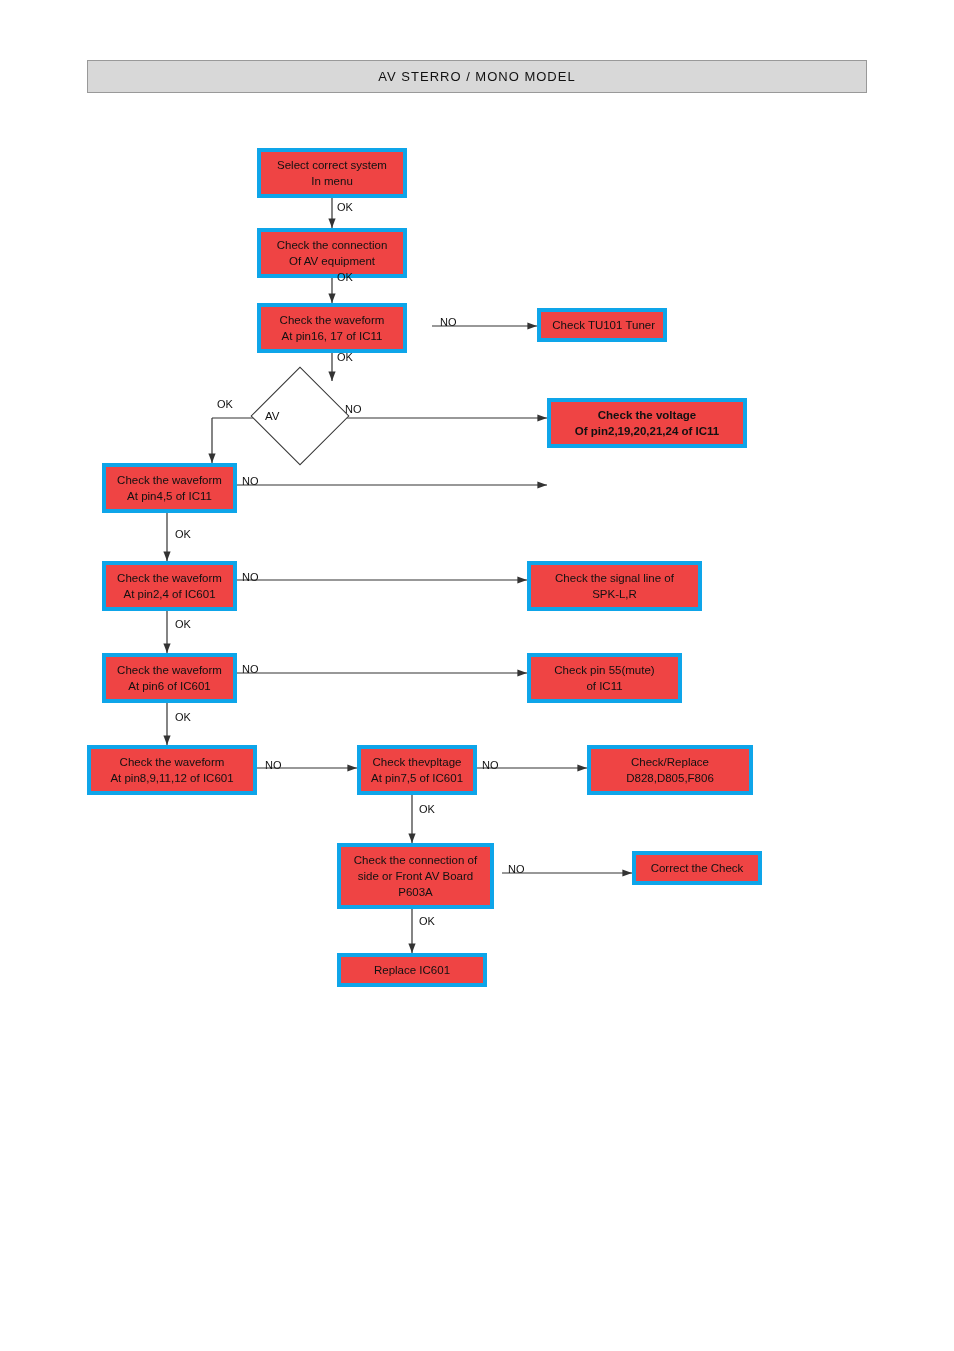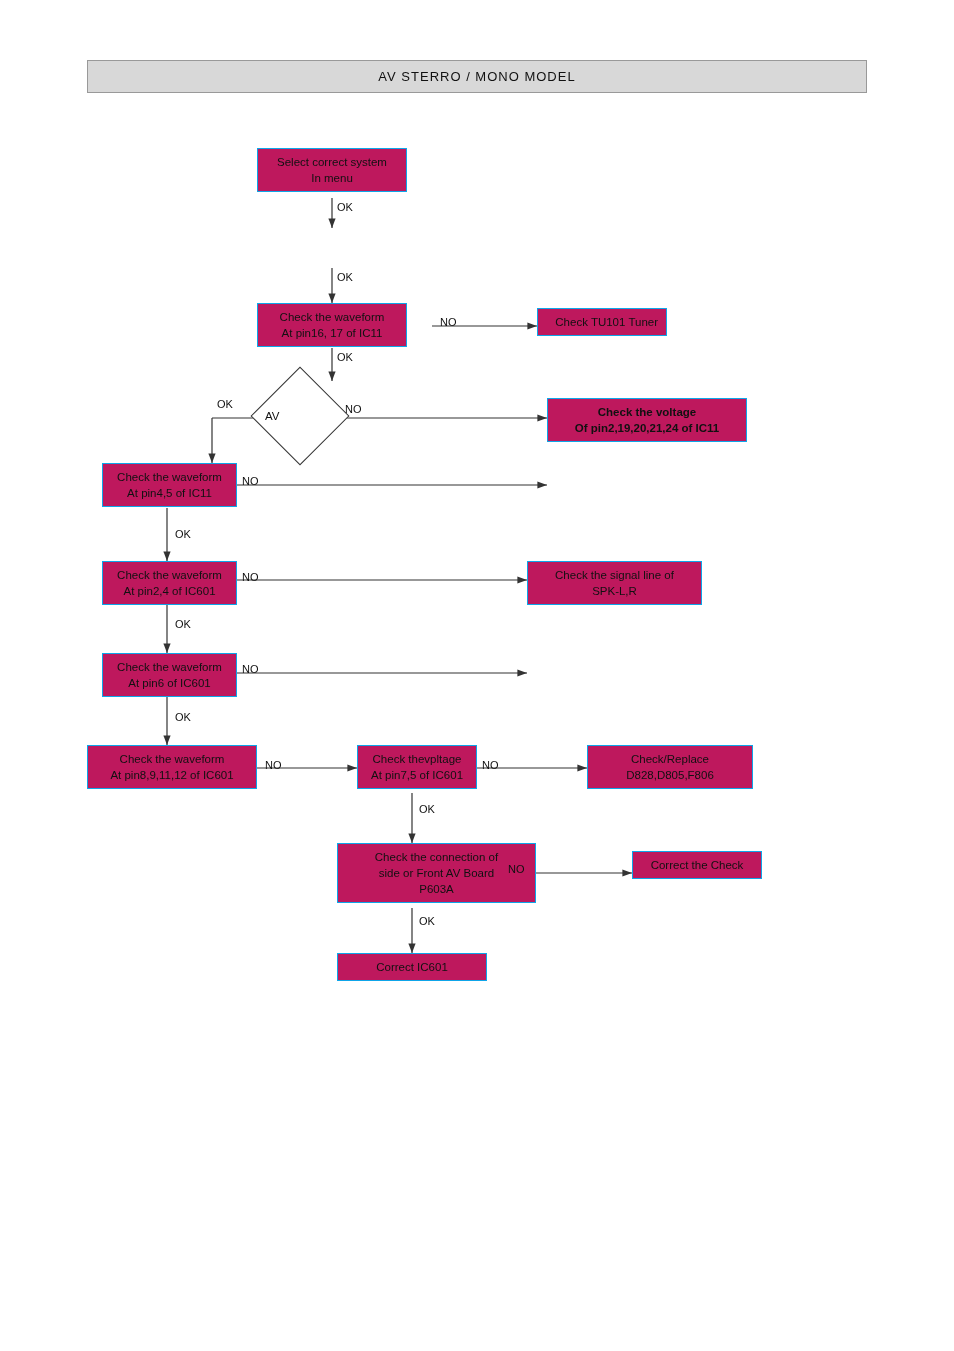--- a/index.html
+++ b/index.html
@@ -31,22 +31,22 @@
     }
     .diagram {
       position: relative;
       width: 860px;
       margin: 0 auto;
       height: 1150px;
     }
     
     .box {
       position: absolute;
-      border: 1px solid #0ea5e9;
-      background: #be185d;
+      border: 4px solid #0ea5e9;
+      background: #ef4444;
       padding: 5px 8px;
       text-align: center;
       font-size: 11.5px;
       line-height: 1.4;
     }
     
     .diamond-wrap {
       position: absolute;
     }
     .diamond {
@@ -136,20 +136,23 @@
 
       <line x1="365" y1="775" x2="365" y2="820" stroke="#333" stroke-width="1.2" marker-end="url(#arrowhead)"></line>
     </svg>
 
     <div class="box" style="left:210px; top:15px; width:150px;">
       <span>Select correct system<br>In menu</span>
     </div>
 
     <div class="arrow-label" style="left:290px; top:68px;">OK</div>
 
+    <div class="box" style="left:210px; top:95px; width:150px;">
+      <span>Check the connection<br>Of AV equipment</span>
+    </div>
 
     <div class="arrow-label" style="left:290px; top:138px;">OK</div>
 
     <div class="box" style="left:210px; top:170px; width:150px;">
       <span>Check the waveform<br>At pin16, 17 of IC11</span>
     </div>
 
     <div class="arrow-label" style="left:393px; top:183px;">NO</div>
 
     <div class="box" style="left:490px; top:175px; width:130px;text-align:right;">
@@ -190,20 +193,23 @@
     </div>
 
     <div class="arrow-label" style="left:195px; top:438px;">NO</div>
 
     <div class="arrow-label" style="left:128px; top:485px;">OK</div>
 
     <div class="box" style="left:55px; top:520px; width:135px;">
       <span>Check the waveform<br>At pin6 of IC601</span>
     </div>
 
+    <div class="box" style="left:480px; top:520px; width:155px;">
+      <span>Check pin 55(mute)<br>of IC11</span>
+    </div>
 
     <div class="arrow-label" style="left:195px; top:530px;">NO</div>
 
     <div class="arrow-label" style="left:128px; top:578px;">OK</div>
 
     <div class="box" style="left:40px; top:612px; width:170px;">
       <span>Check the waveform<br>At pin8,9,11,12 of IC601</span>
     </div>
 
     <div class="arrow-label" style="left:218px; top:626px;">NO</div>
@@ -213,30 +219,30 @@
     </div>
 
     <div class="arrow-label" style="left:435px; top:626px;">NO</div>
 
     <div class="box" style="left:540px; top:612px; width:166px;">
       <span>Check/Replace<br>D828,D805,F806</span>
     </div>
 
     <div class="arrow-label" style="left:372px; top:670px;">OK</div>
 
-    <div class="box" style="left:290px; top:710px; width:199px;">
+    <div class="box" style="left:290px; top:710px; width:157px;">
       <span>Check the connection of<br>side or Front AV Board<br>P603A</span>
     </div>
 
     <div class="arrow-label" style="left:461px; top:730px;">NO</div>
 
     <div class="box" style="left:585px; top:718px; width:130px;">
       <span>Correct the Check</span>
     </div>
 
     <div class="arrow-label" style="left:372px; top:782px;">OK</div>
 
     <div class="box" style="left:290px; top:820px; width:150px;">
-      <span>Correct IC601</span>
+      <span>Replace IC601</span>
     </div>
 
   </div>
 </div>
 
 </body></html>

